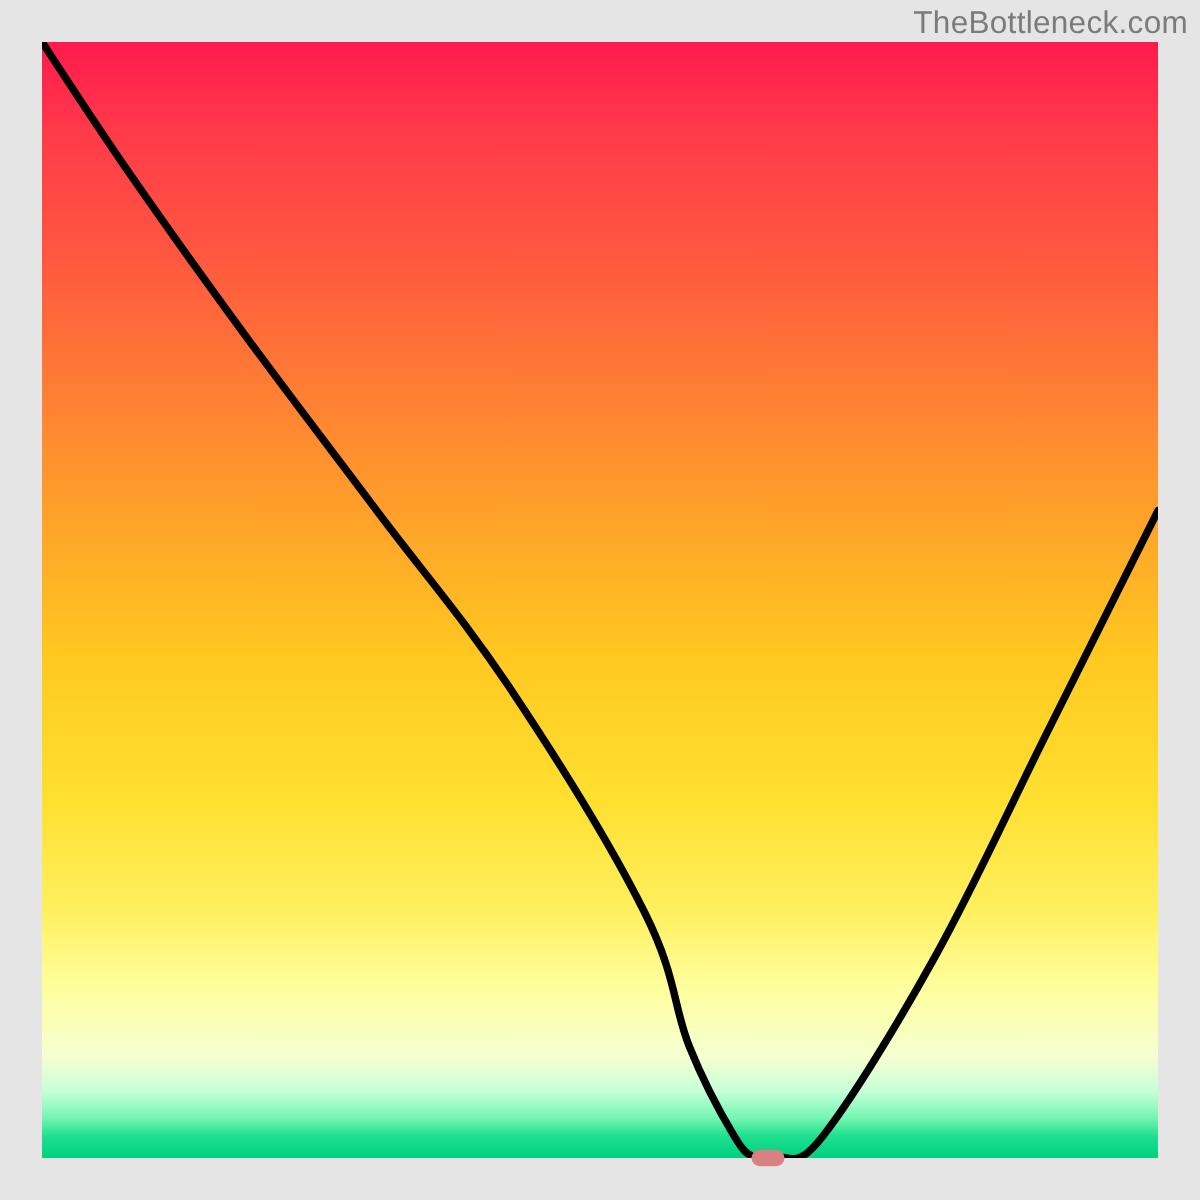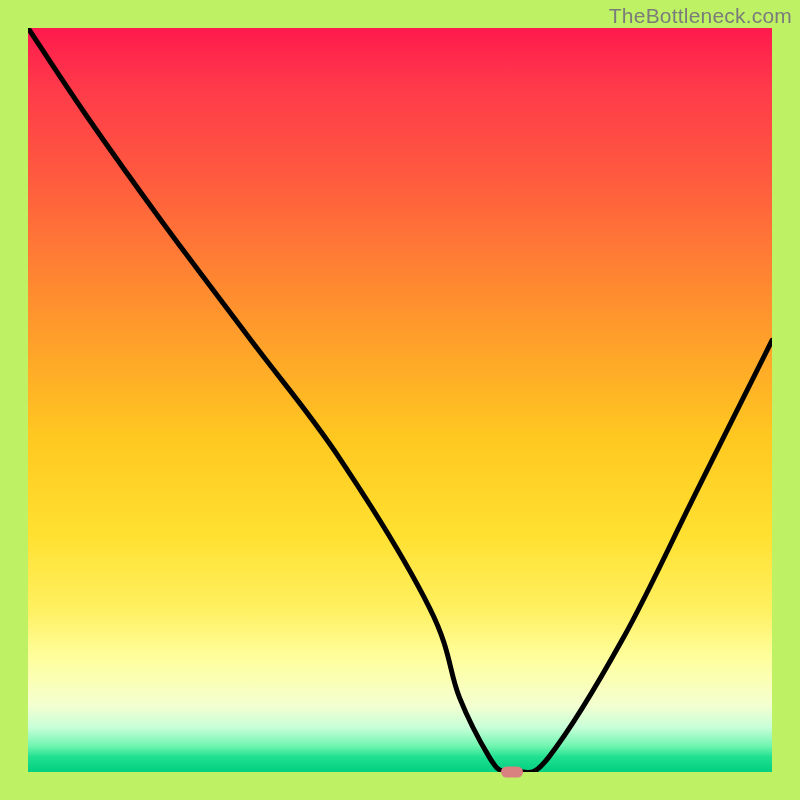--- a/index.html
+++ b/index.html
@@ -8,21 +8,21 @@
     width: 800px;
     height: 800px;
     background: #000;
     overflow: hidden;
     font-family: Arial, Helvetica, sans-serif;
   }
   .frame {
     position: relative;
     width: 800px;
     height: 800px;
-    background: #bef264;
+    background: #e5e5e5;
   }
   .plot {
     position: absolute;
     left: 28px;
     top: 28px;
     width: 744px;
     height: 744px;
     background: linear-gradient(
       to bottom,
       #ff1a4d 0%,

